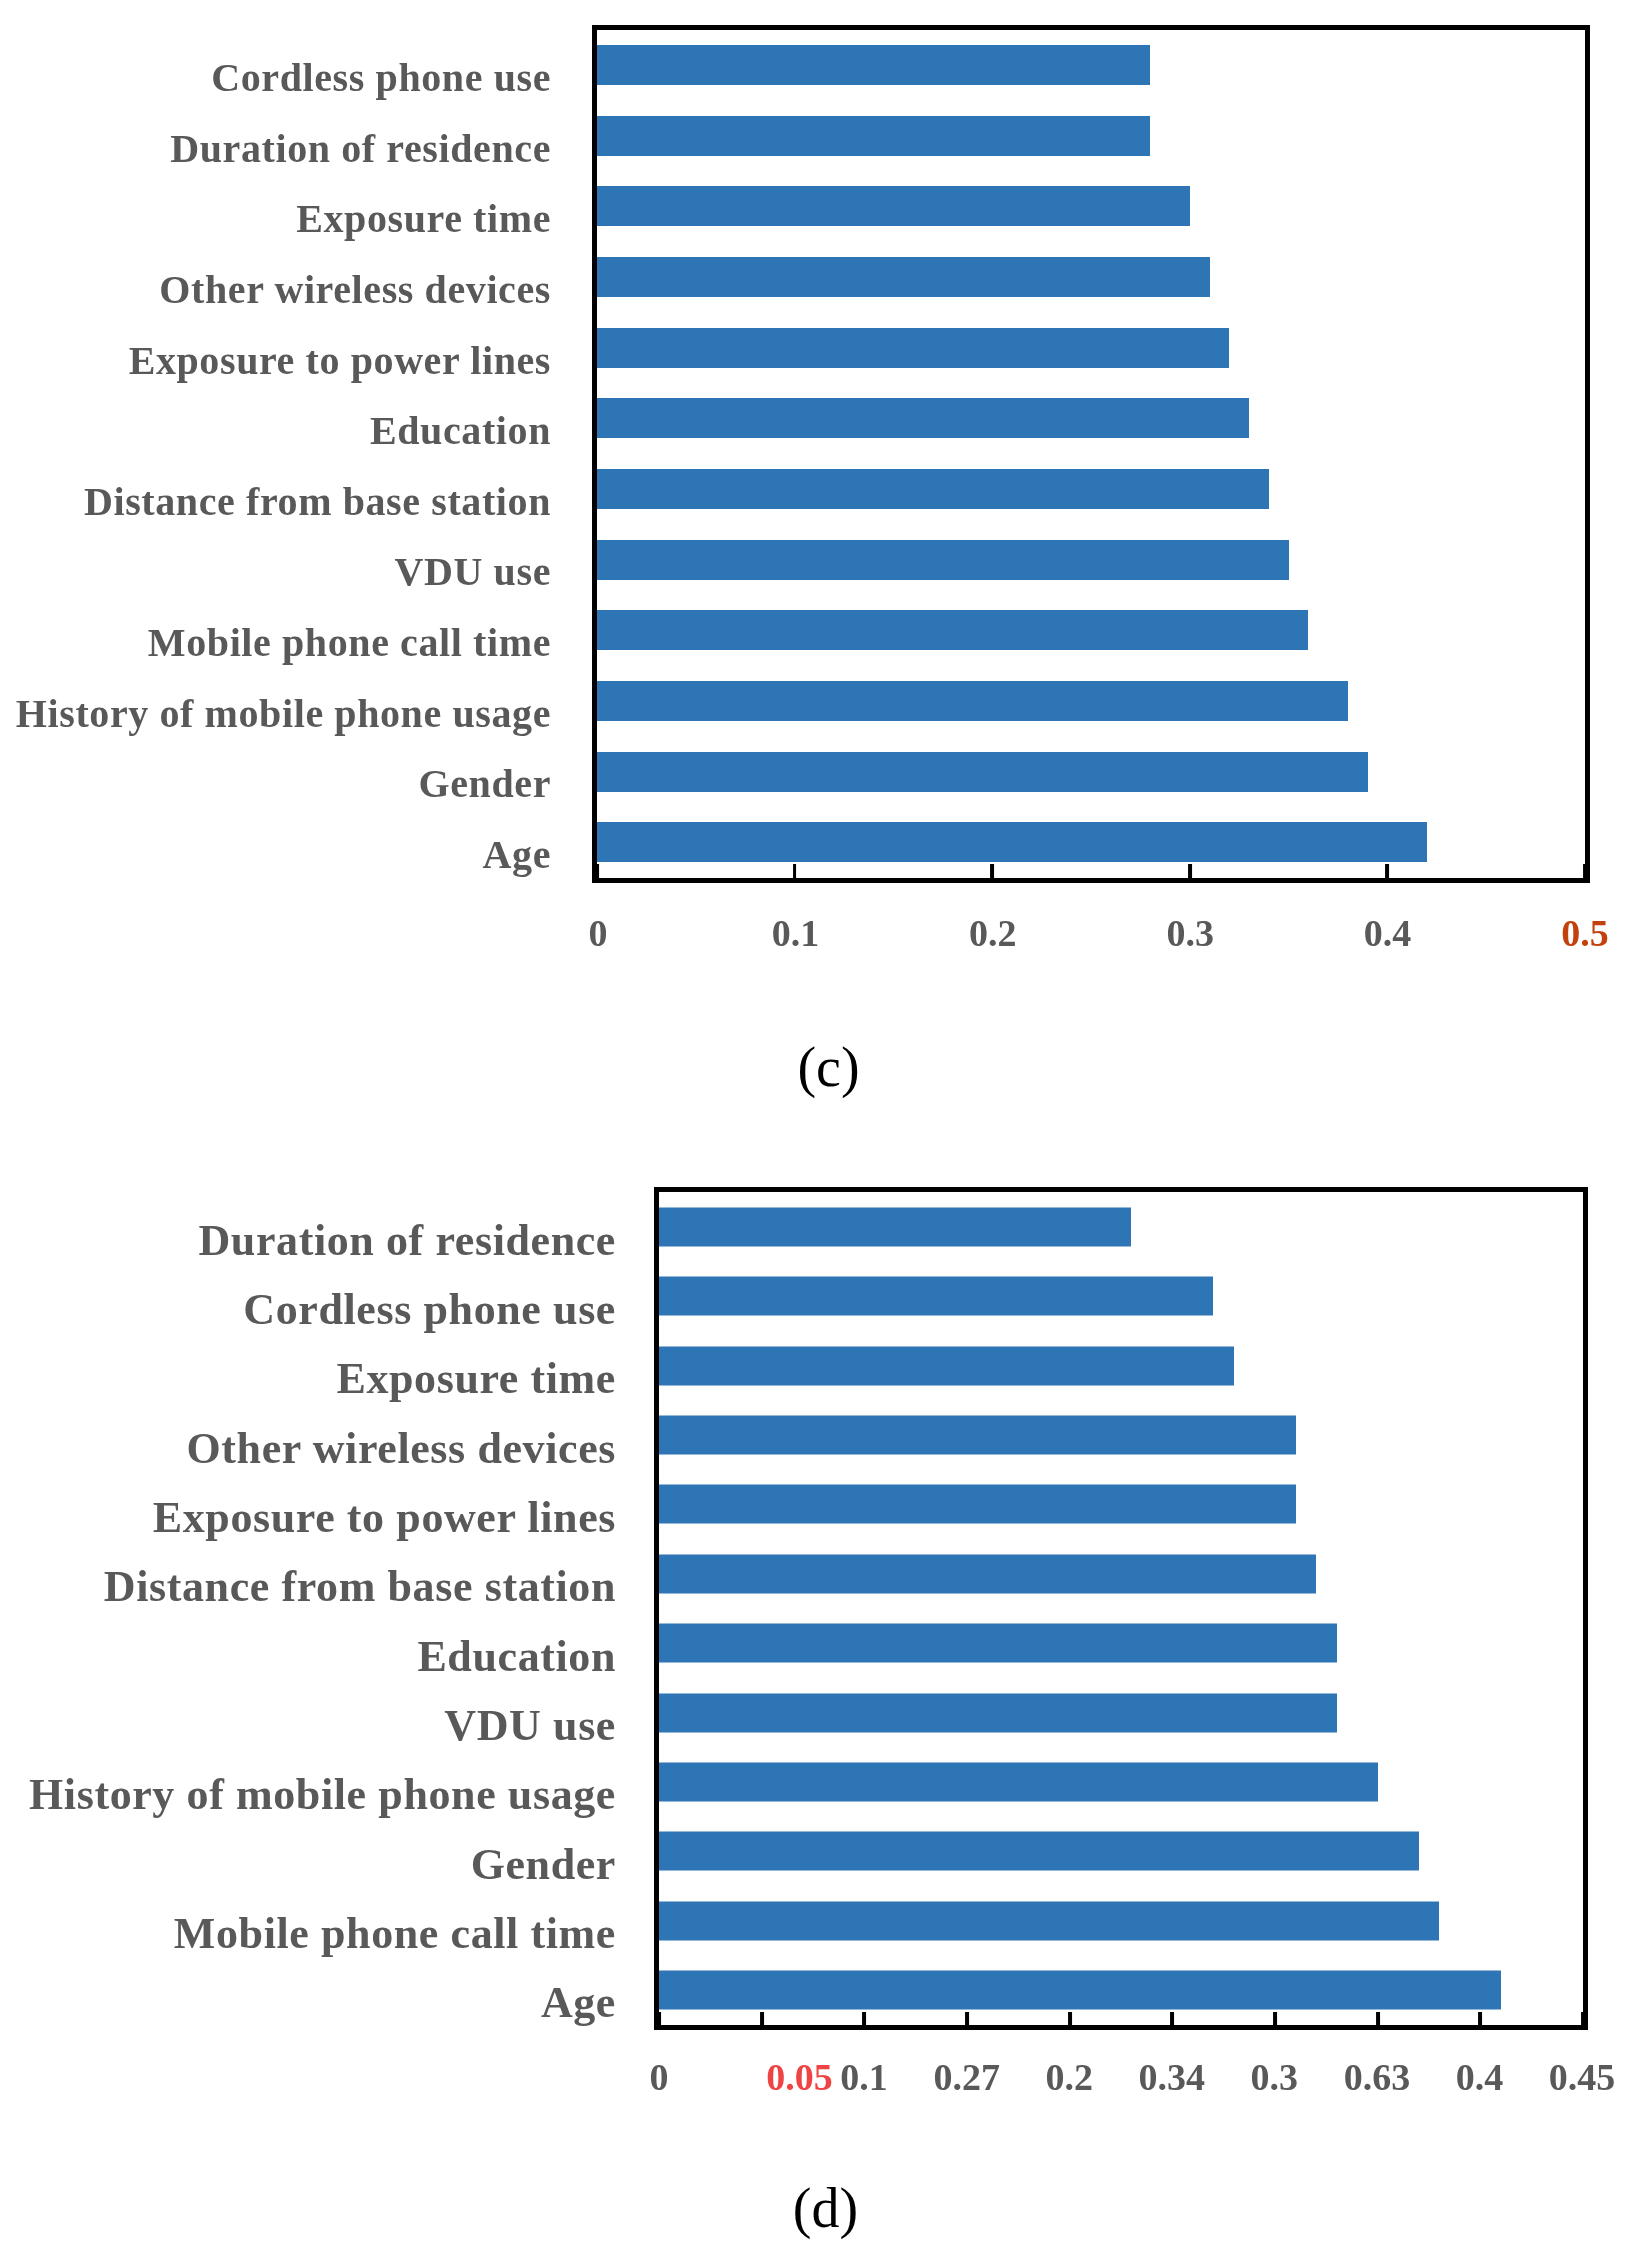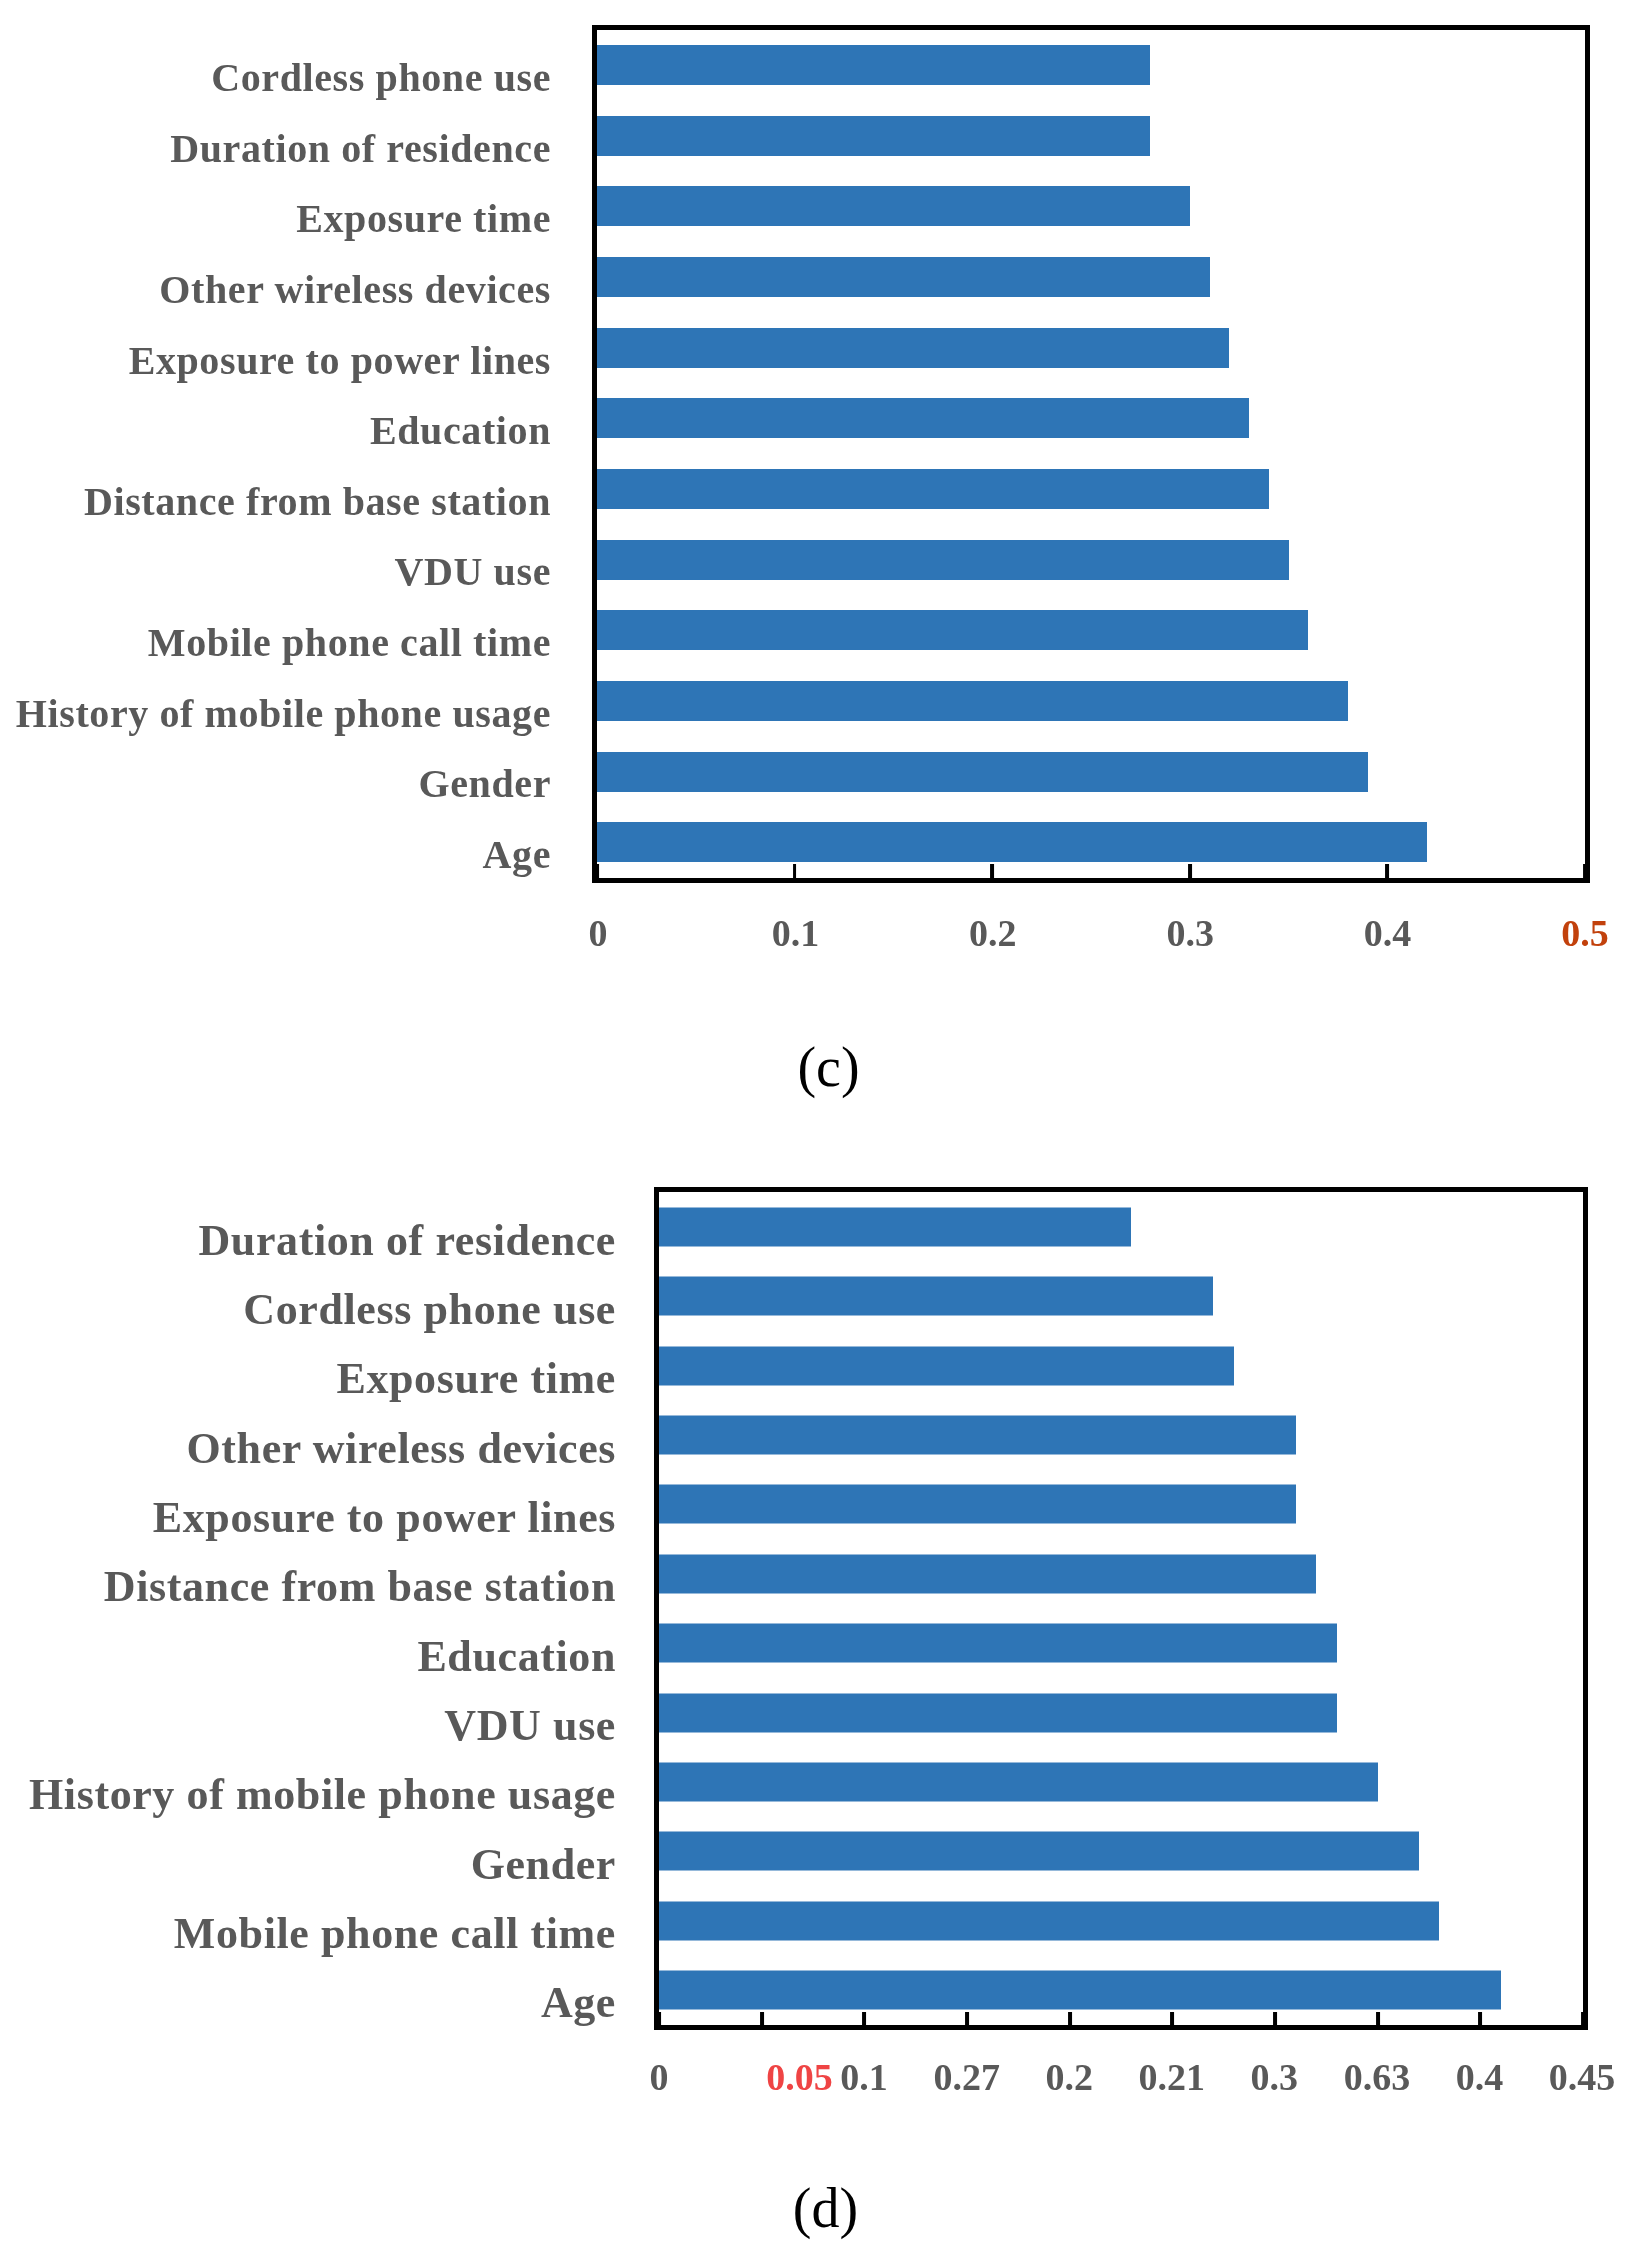--- a/index.html
+++ b/index.html
@@ -164,21 +164,21 @@
         <div class="tick-stub" style="left: 77.7778%; background: rgb(0, 0, 0);"></div>
         <div class="tick-stub" style="left: 88.8889%; background: rgb(0, 0, 0);"></div>
         <div class="tick-stub" style="left: 100%; background: rgb(0, 0, 0);"></div>
       </div>
     <div id="xticks-d" class="xtick-strip">
         <div class="xtick-label" style="left: 0%; color: rgb(89, 89, 89);">0</div>
         <div class="xtick-label" style="left: 11.1111%; color: #ef4444; margin-left: 38px;">0.05</div>
         <div class="xtick-label" style="left: 22.2222%; color: rgb(89, 89, 89);">0.1</div>
         <div class="xtick-label" style="left: 33.3333%; color: rgb(89, 89, 89);">0.27</div>
         <div class="xtick-label" style="left: 44.4444%; color: rgb(89, 89, 89);">0.2</div>
-        <div class="xtick-label" style="left: 55.5556%; color: rgb(89, 89, 89);">0.21</div>
+        <div class="xtick-label" style="left: 55.5556%; color: rgb(89, 89, 89);">0.34</div>
         <div class="xtick-label" style="left: 66.6667%; color: rgb(89, 89, 89);">0.3</div>
         <div class="xtick-label" style="left: 77.7778%; color: rgb(89, 89, 89);">0.63</div>
         <div class="xtick-label" style="left: 88.8889%; color: rgb(89, 89, 89);">0.4</div>
         <div class="xtick-label" style="left: 100%; color: rgb(89, 89, 89);">0.45</div>
       </div>
     <div id="caption-d" class="caption">(d)</div>
   </div>
 
 </div>
 

